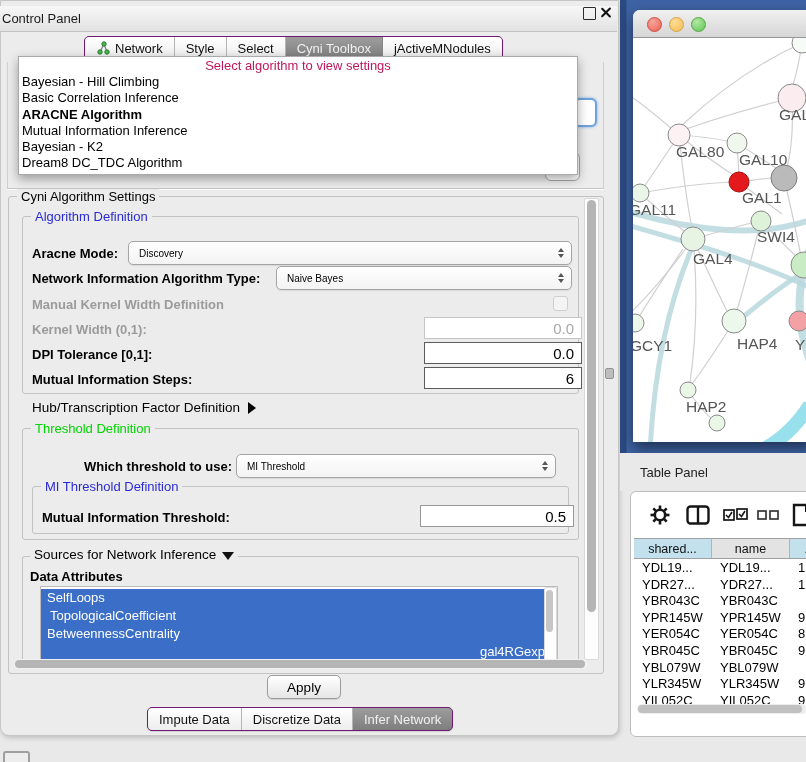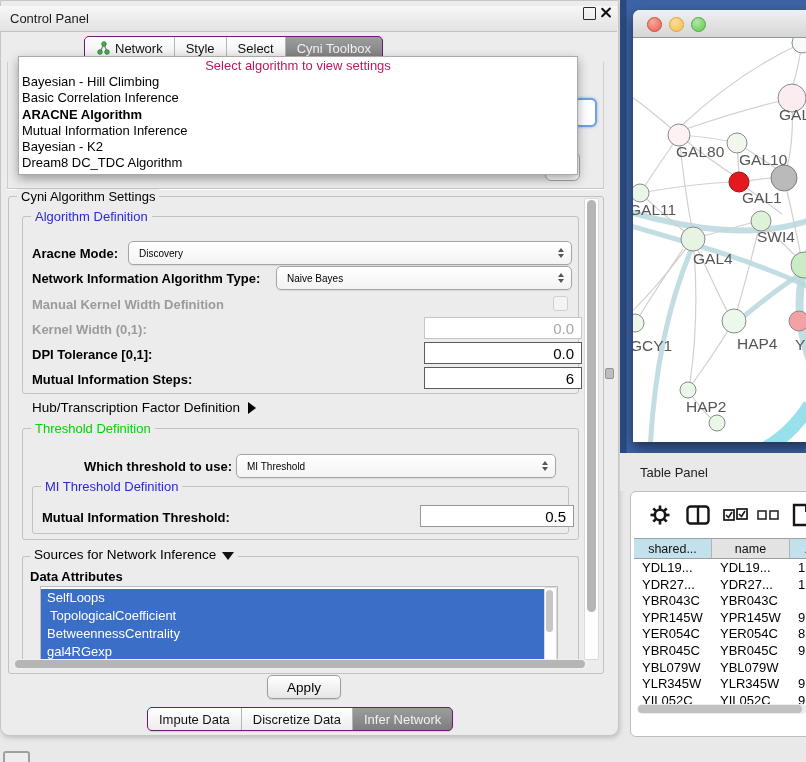--- a/index.html
+++ b/index.html
@@ -4,21 +4,21 @@
 <style>
   html,body{margin:0;padding:0}
   body{width:806px;height:762px;position:relative;background:#e9e9e9;overflow:hidden;
        font-family:"Liberation Sans",sans-serif;-webkit-font-smoothing:antialiased}
   .abs{position:absolute}
   
   .panel-outline{left:0;top:6;width:617px;height:734px;border:1px solid #c6c6c6;
     border-radius:0 0 9px 9px;background:#ececec;box-shadow:1px 2px 5px rgba(0,0,0,.18)}
   .titlebar{left:0;top:6px;width:617px;height:25px;background:linear-gradient(#f7f7f7,#e2e2e2);
     border-bottom:1px solid #c2c2c2;display:flex;align-items:center}
-  .titlebar .t{font-size:13px;color:#1a1a1a;margin-left:10px}
+  .titlebar .t{font-size:13px;color:#1a1a1a;margin-left:2px}
   .winbtn{position:absolute;top:7px;width:11px;height:11px}
   .float-sq{border:1.5px solid #2a2a2a;border-radius:1px}
   .xline{position:absolute;left:4px;top:-1px;width:2.4px;height:13px;background:#111;border-radius:1px}
   
   .seg{display:flex;height:22px;border:1px solid #701a75;border-radius:5px;overflow:hidden;
     background:#0f172a;box-shadow:0 1px 1px rgba(0,0,0,.12)}
   .seg .tab{display:flex;align-items:center;gap:5px;padding:0 11px;font-size:13px;color:#111;
     background:linear-gradient(#ffffff,#ededed);border-right:1px solid #b5b5b5;white-space:nowrap}
   .seg .tab:last-child{border-right:none}
   .seg .tab.sel{background:linear-gradient(#9d9d9d,#7e7e7e);color:#f1f1f1;border-right-color:#878787}
@@ -95,20 +95,23 @@
   </div>
   <div class="tab">
     <span>Style</span>
   </div>
   <div class="tab">
     <span>Select</span>
   </div>
   <div class="tab sel">
     <span>Cyni Toolbox</span>
   </div>
+  <div class="tab">
+    <span>jActiveMNodules</span>
+  </div>
 </div>
 
 <div class="abs" style="left:7px;top:62px;width:1px;height:126px;background:#cfcfcf"></div>
 <div class="abs" style="left:603px;top:62px;width:1px;height:126px;background:#cfcfcf"></div>
 <div class="abs" style="left:7px;top:188px;width:597px;height:1px;background:#c6c6c6;box-shadow:0 1px 0 #fff"></div>
 <div class="abs" style="left:574px;top:98px;width:19px;height:25px;background:#fff;border:2.5px solid #6fa3dc;border-radius:6px;box-shadow:0 0 3px #7aaede"></div>
 <div class="abs" style="left:545px;top:152px;width:33px;height:27px;background:#fff;border:1px solid #a9a9a9;border-radius:0 6px 6px 6px"></div>
 
 <div class="abs group" style="left:8px;top:196px;width:594px;height:476px">
   <span class="legend">Cyni Algorithm Settings</span>
@@ -166,21 +169,21 @@
 <div class="abs group" style="left:22px;top:556px;width:555px;height:104px;border-bottom:none;border-radius:3px 3px 0 0"></div>
 <div class="abs" style="left:30px;top:547px;background:#ececec;padding:0 4px;font-size:13.5px;color:#000">
   <span>Sources for Network Inference</span><span class="tri-d"></span>
 </div>
 <div class="abs lbl" style="left:30px;top:569px">Data Attributes</div>
 <div class="abs" style="left:40px;top:586px;width:516px;height:72px;background:#fff;border:1px solid #bbb;overflow:hidden">
   <div id="attr-list" style="position:absolute;left:0;top:2px;right:12px">
       <div class="attr-item" style="background: rgb(59, 110, 198);">SelfLoops</div>
       <div class="attr-item" style="background: rgb(59, 110, 198); padding-left: 9px;">TopologicalCoefficient</div>
       <div class="attr-item" style="background: rgb(59, 110, 198);">BetweennessCentrality</div>
-      <div class="attr-item" style="background: rgb(59, 110, 198);">gal4RGexp</div>
+      <div class="attr-item" style="background: rgb(59, 110, 198); text-align: right;">gal4RGexp</div>
     </div>
   <div class="sb-track-v" style="position:absolute;right:0;top:0;width:11px;height:100%">
     <div class="sb-thumb" style="position:absolute;left:1px;top:2px;width:7px;height:42px;background:#c6c6c6"></div>
   </div>
 </div>
 
 <div class="abs sb-track-v" style="left:584px;top:198px;width:13px;height:460px">
   <div class="sb-thumb" style="position:absolute;left:1.5px;top:1px;width:9px;height:412px"></div>
 </div>
 <div class="abs" style="left:14px;top:659px;width:574px;height:10px;background:#f0f0f0;border-radius:5px">

